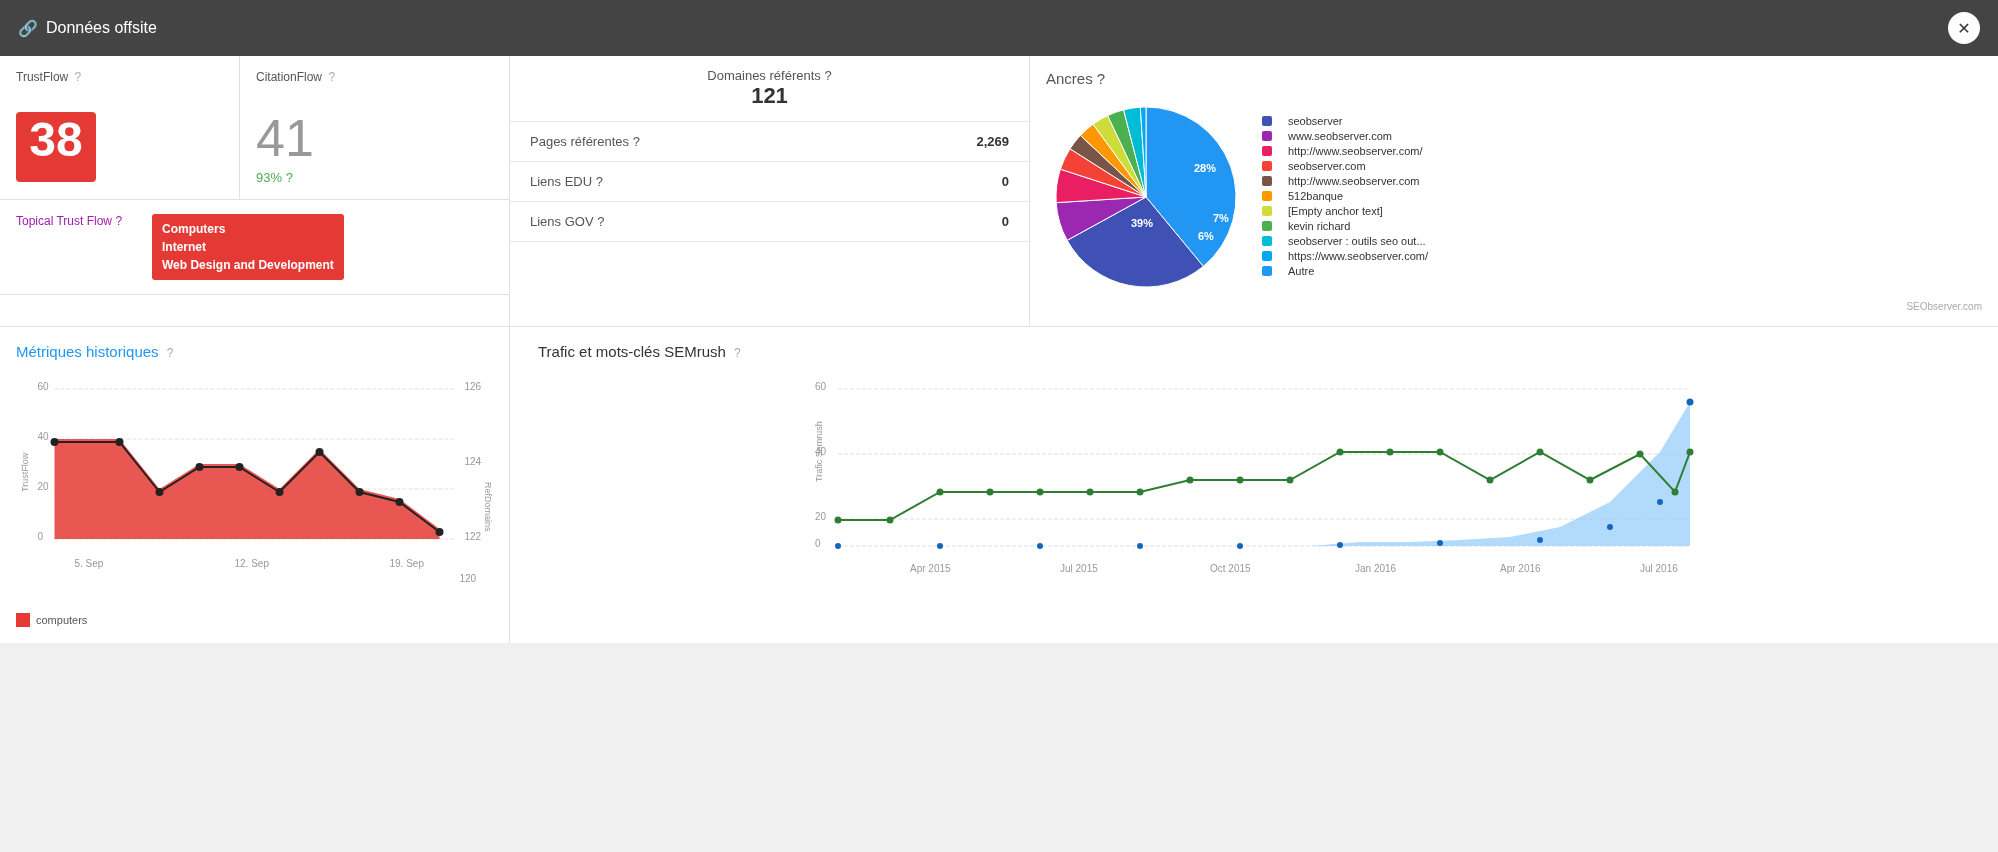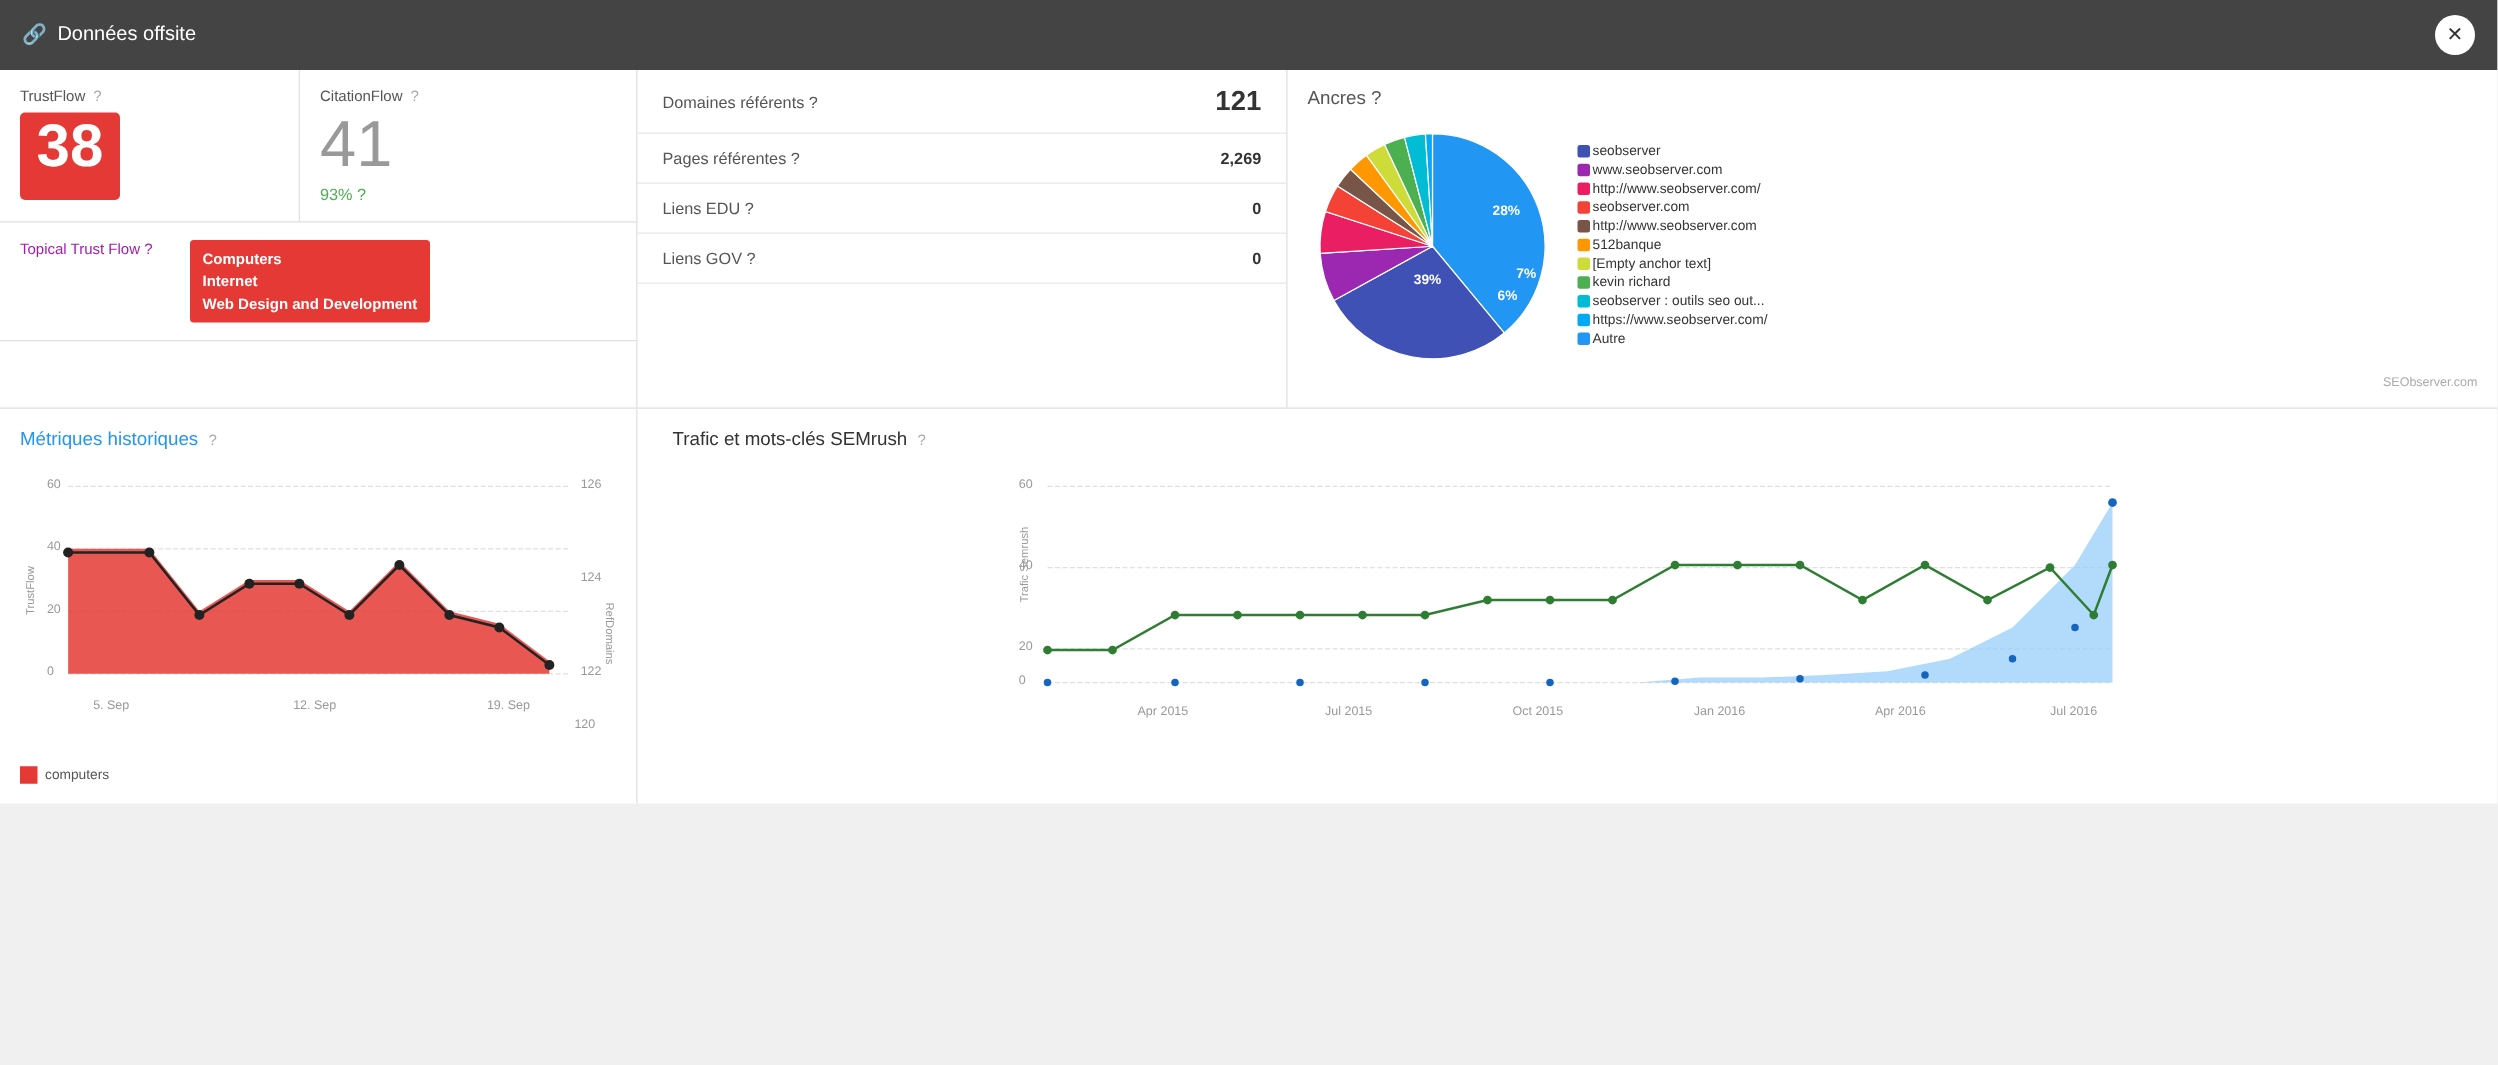--- a/index.html
+++ b/index.html
@@ -25,21 +25,21 @@
 
     
     .left-panel { width: 510px; min-width: 510px; border-right: 1px solid #e0e0e0; }
 
     
     .top-metrics { display: flex; border-bottom: 1px solid #e0e0e0; }
 
     .trust-flow-section { width: 240px; padding: 14px 16px; border-right: 1px solid #e0e0e0; }
     .citation-flow-section { flex: 1; padding: 14px 16px; }
 
-    .metric-label { font-size: 12px; color: #555; margin-bottom: 6px; }
+    .metric-label { font-size: 12px; color: #555; margin-bottom: 28px; }
     .metric-label .help { color: #aaa; margin-left: 3px; }
 
     .tf-box {
       background: #e53935; color: #fff;
       width: 80px; height: 70px;
       display: flex; justify-content: center;
       font-size: 48px; font-weight: bold; border-radius: 4px;
     }
     .cf-value { font-size: 52px; color: #999; font-weight: 300; line-height: 1; }
     .cf-percent { color: #4caf50; font-size: 13px; margin-top: 6px; }
@@ -54,35 +54,35 @@
       line-height: 1.5;
     }
 
     
     .middle-panel { width: 520px; min-width: 520px; border-right: 1px solid #e0e0e0; padding: 0; }
 
     .referent-row {
       display: flex; align-items: center; justify-content: space-between;
       padding: 12px 20px; border-bottom: 1px solid #e8e8e8;
     }
-    .referent-row:first-child { border-top: none; }
+    .referent-row:first-child { border-top: none; flex-direction: column; }
     .referent-key { color: #555; font-size: 13px; }
     .referent-val { font-size: 13px; font-weight: 600; color: #333; }
     .referent-val.big { font-size: 22px; font-weight: bold; }
     .referent-val.green { color: #4caf50; }
 
     
     .right-panel { flex: 1; padding: 14px 16px; }
     .ancres-title { font-size: 15px; color: #555; margin-bottom: 10px; }
 
     .ancres-content { display: flex; align-items: center; gap: 16px; }
     .pie-container { position: relative; width: 200px; height: 200px; }
 
     .legend { font-size: 11px; }
-    .legend-item { display: flex; align-items: center; gap: 2px; margin-bottom: 3px; }
+    .legend-item { display: flex; align-items: center; gap: 16px; margin-bottom: 3px; }
     .legend-dot { width: 10px; height: 10px; border-radius: 2px; flex-shrink: 0; }
 
     .seobserver-credit { font-size: 10px; color: #aaa; text-align: right; margin-top: 4px; }
 
     
     .bottom { display: flex; gap: 12px; background: #fff; border-top: 1px solid #e0e0e0; }
 
     .metrics-chart { width: 510px; min-width: 510px; padding: 16px; border-right: 1px solid #e0e0e0; }
     .chart-title { font-size: 15px; color: #2196f3; margin-bottom: 12px; }
 

